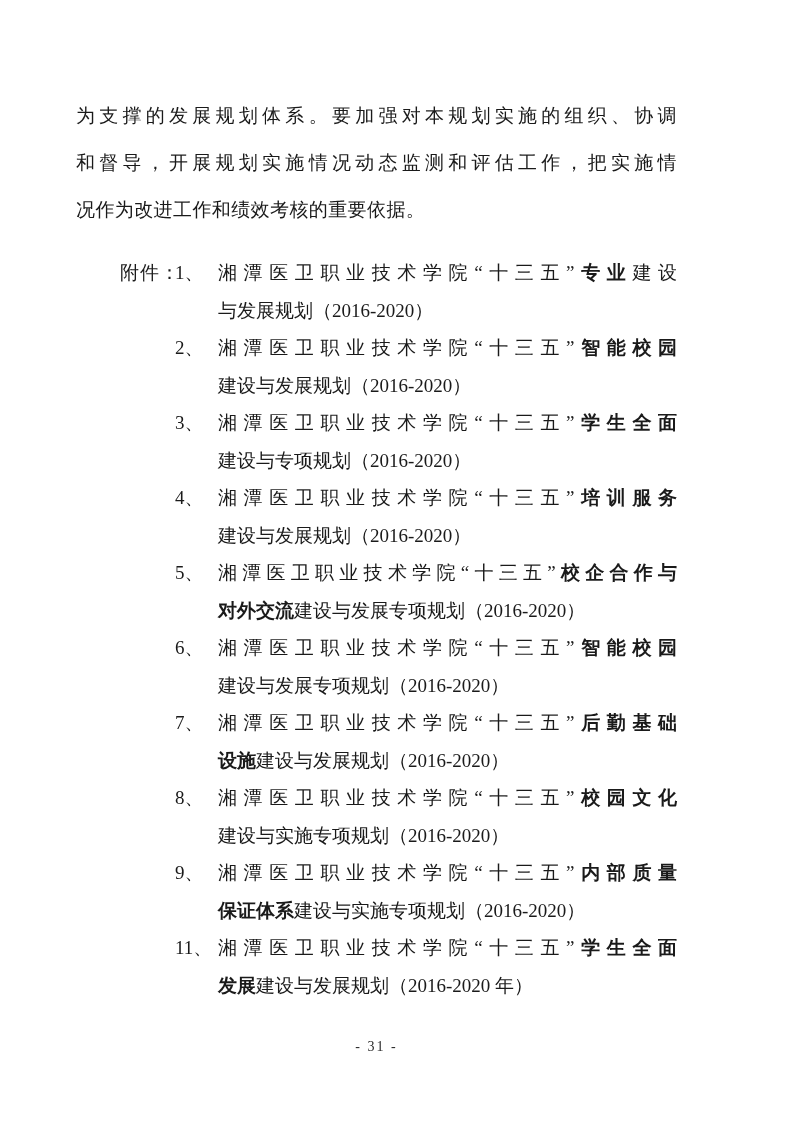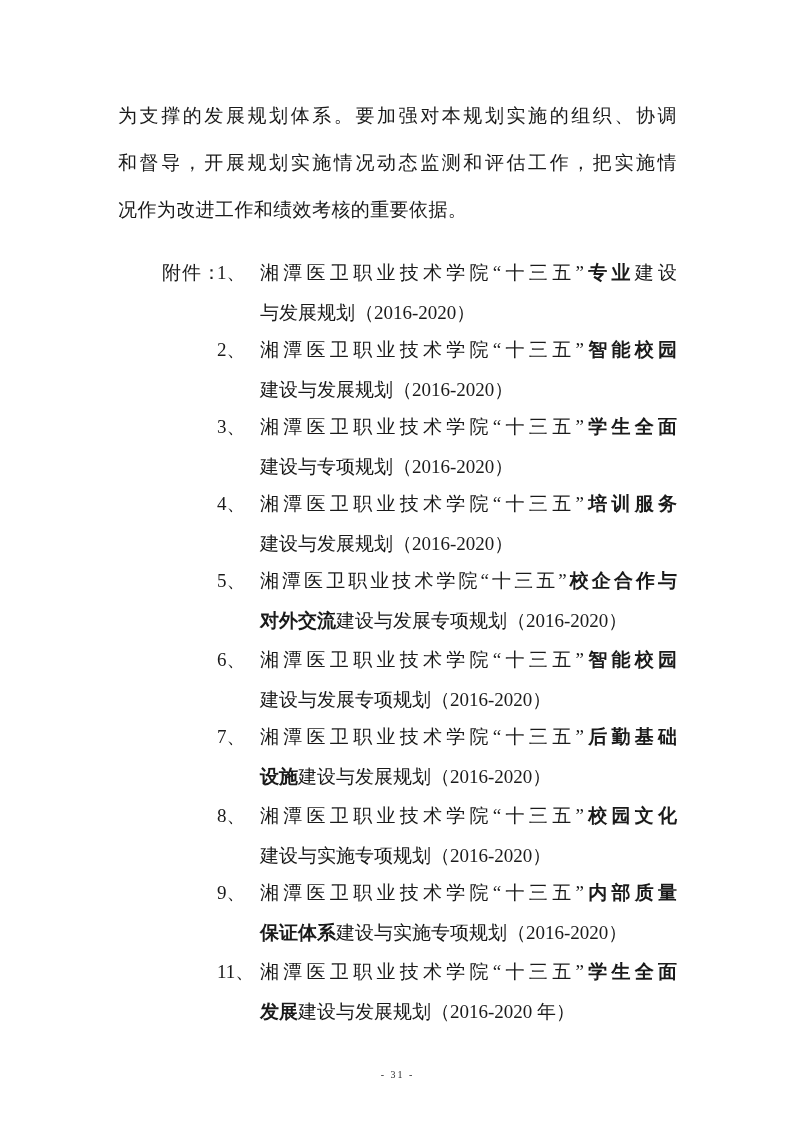--- a/index.html
+++ b/index.html
@@ -6,21 +6,21 @@
   html, body { background: #ffffff; }
   body {
     width: 793px;
     height: 1122px;
     position: relative;
     font-family: "Liberation Serif", "DejaVu Serif", serif;
     color: #1a1a1a;
     overflow: hidden;
   }
   .content {
-    padding: 92px 116px 0 118px; 
+    padding: 92px 116px 0 76px; 
   }
   
   .para-block { font-size: 19px; letter-spacing: 0.4px; }
   .para-line {
     line-height: 47px;
     white-space: nowrap;
   }
   .para-line.jlast {
     white-space: normal;
     text-align: justify;
@@ -54,28 +54,28 @@
   .l1 {
     flex: 1 1 auto;
     text-align: justify;
     text-align-last: justify; 
   }
   .l2 {
     margin-left: 43px;   
     text-align: left;
   }
   .item b {
-    font-family: Liberation Mono, monospace; 
+    font-family: Liberation Serif, serif; 
     font-weight: bold;
   }
   
   .footer {
     margin-top: 33px;
     text-align: center;
-    font-size: 10px;
+    font-size: 14px;
     line-height: 20px;
     letter-spacing: 2px;
     color: #2a2a2a;
   }
 </style>
 </head>
 <body>
 
 <div class="content">
 

